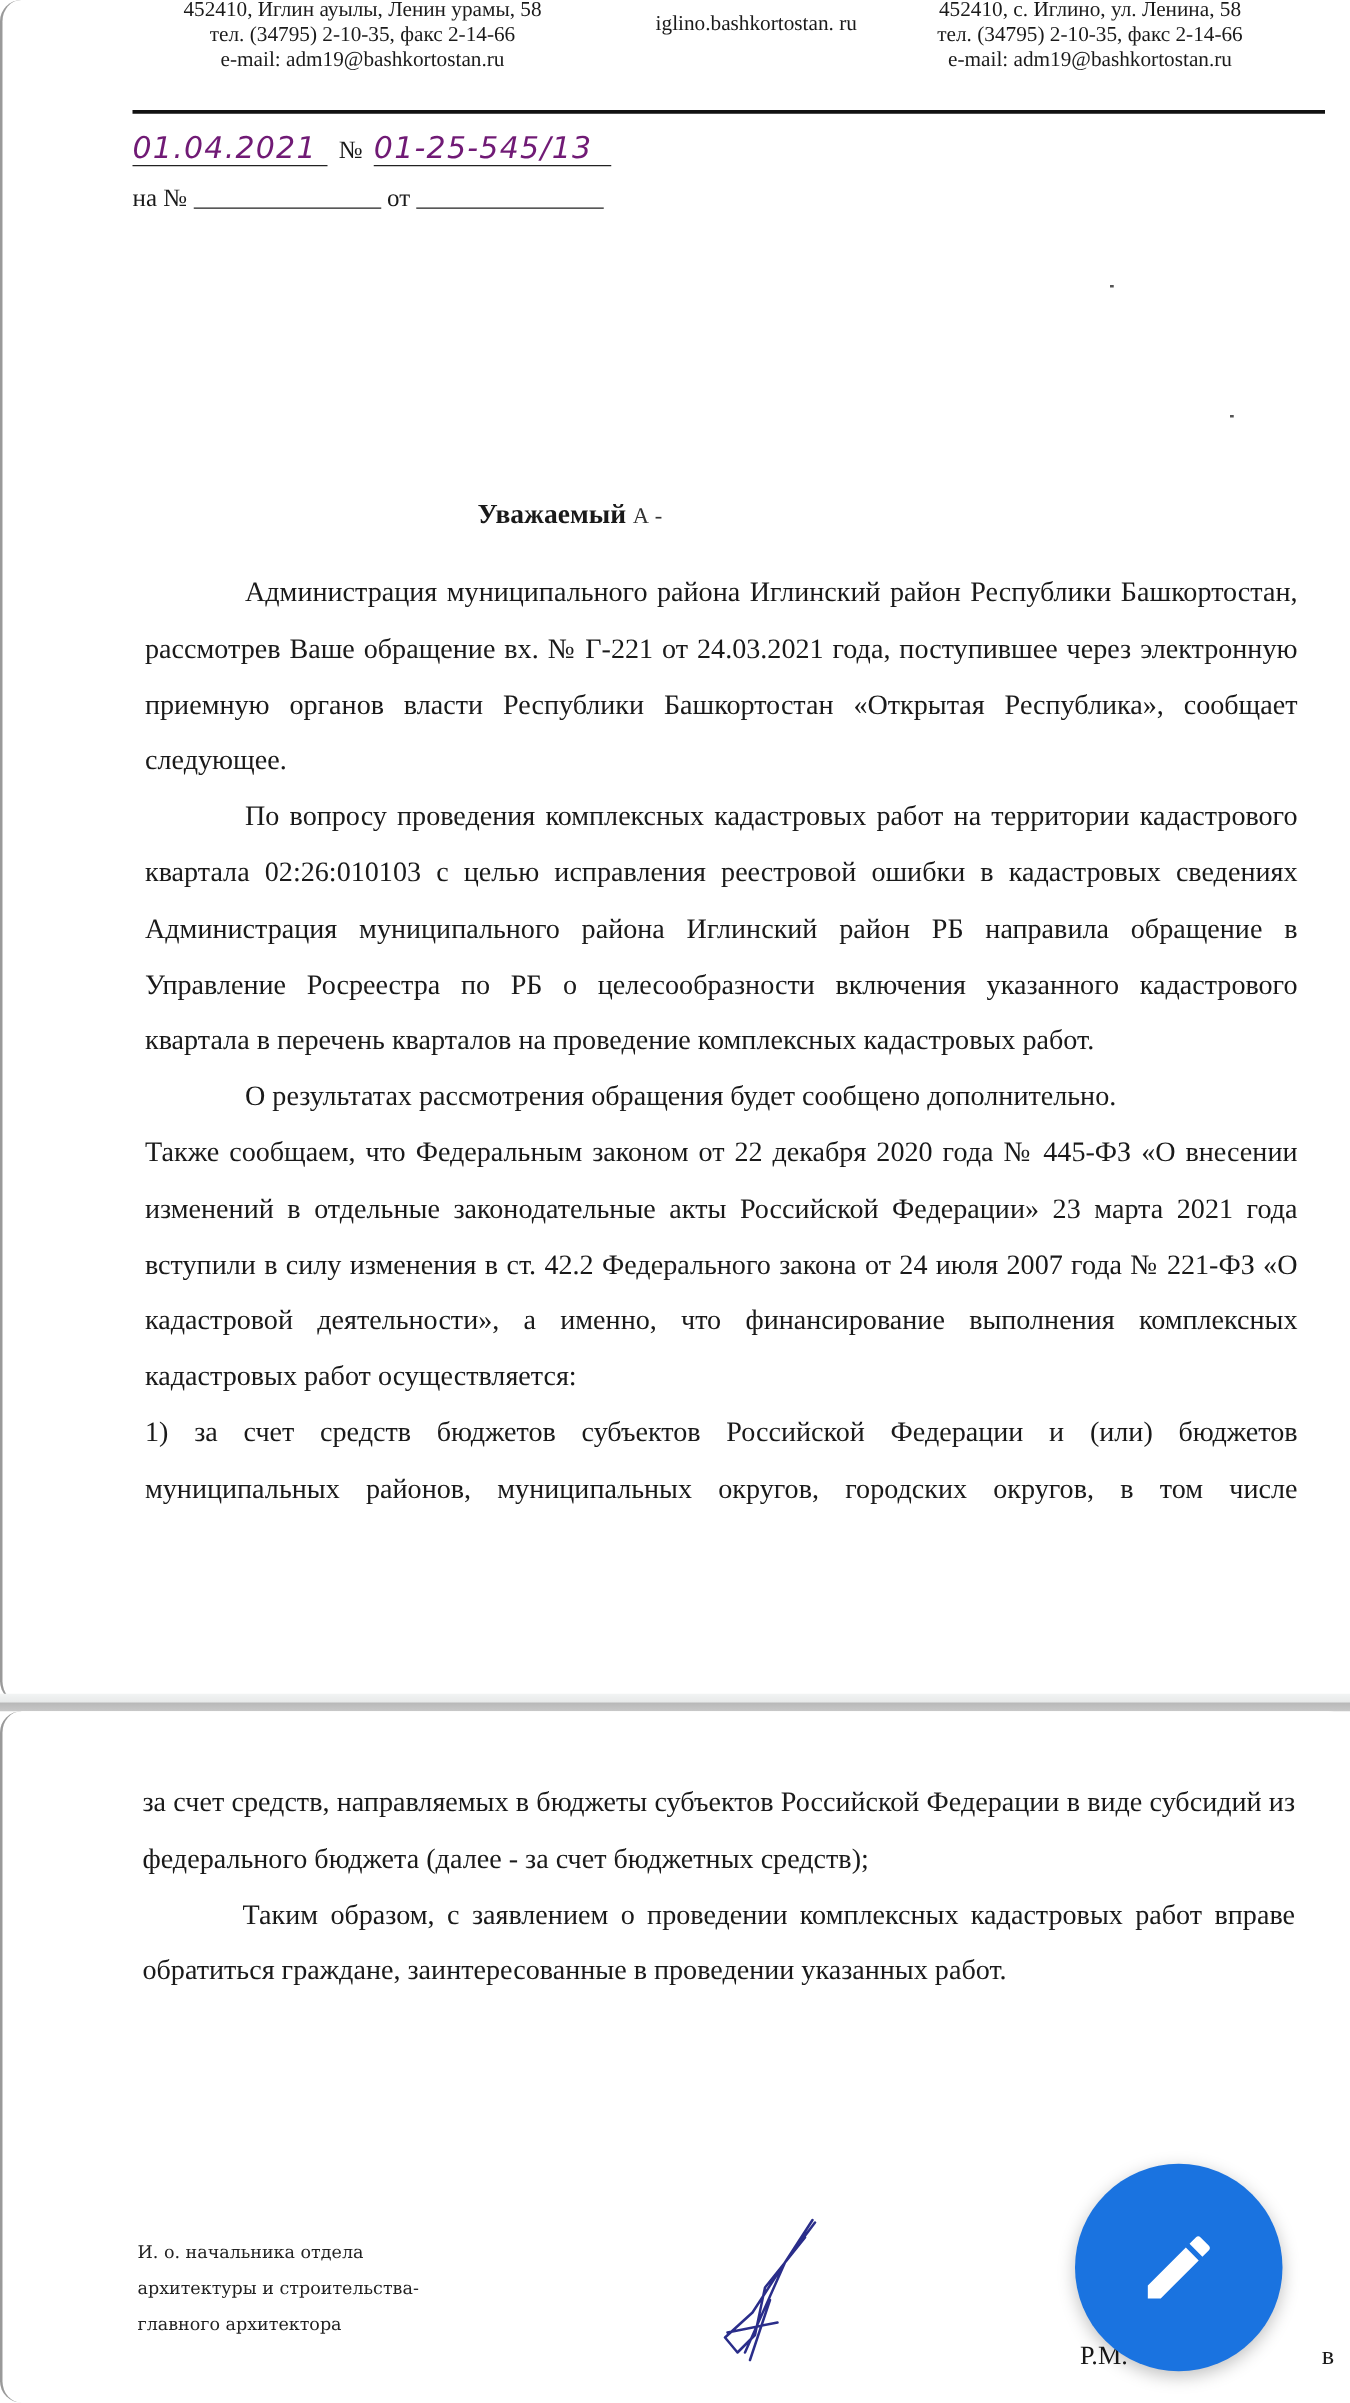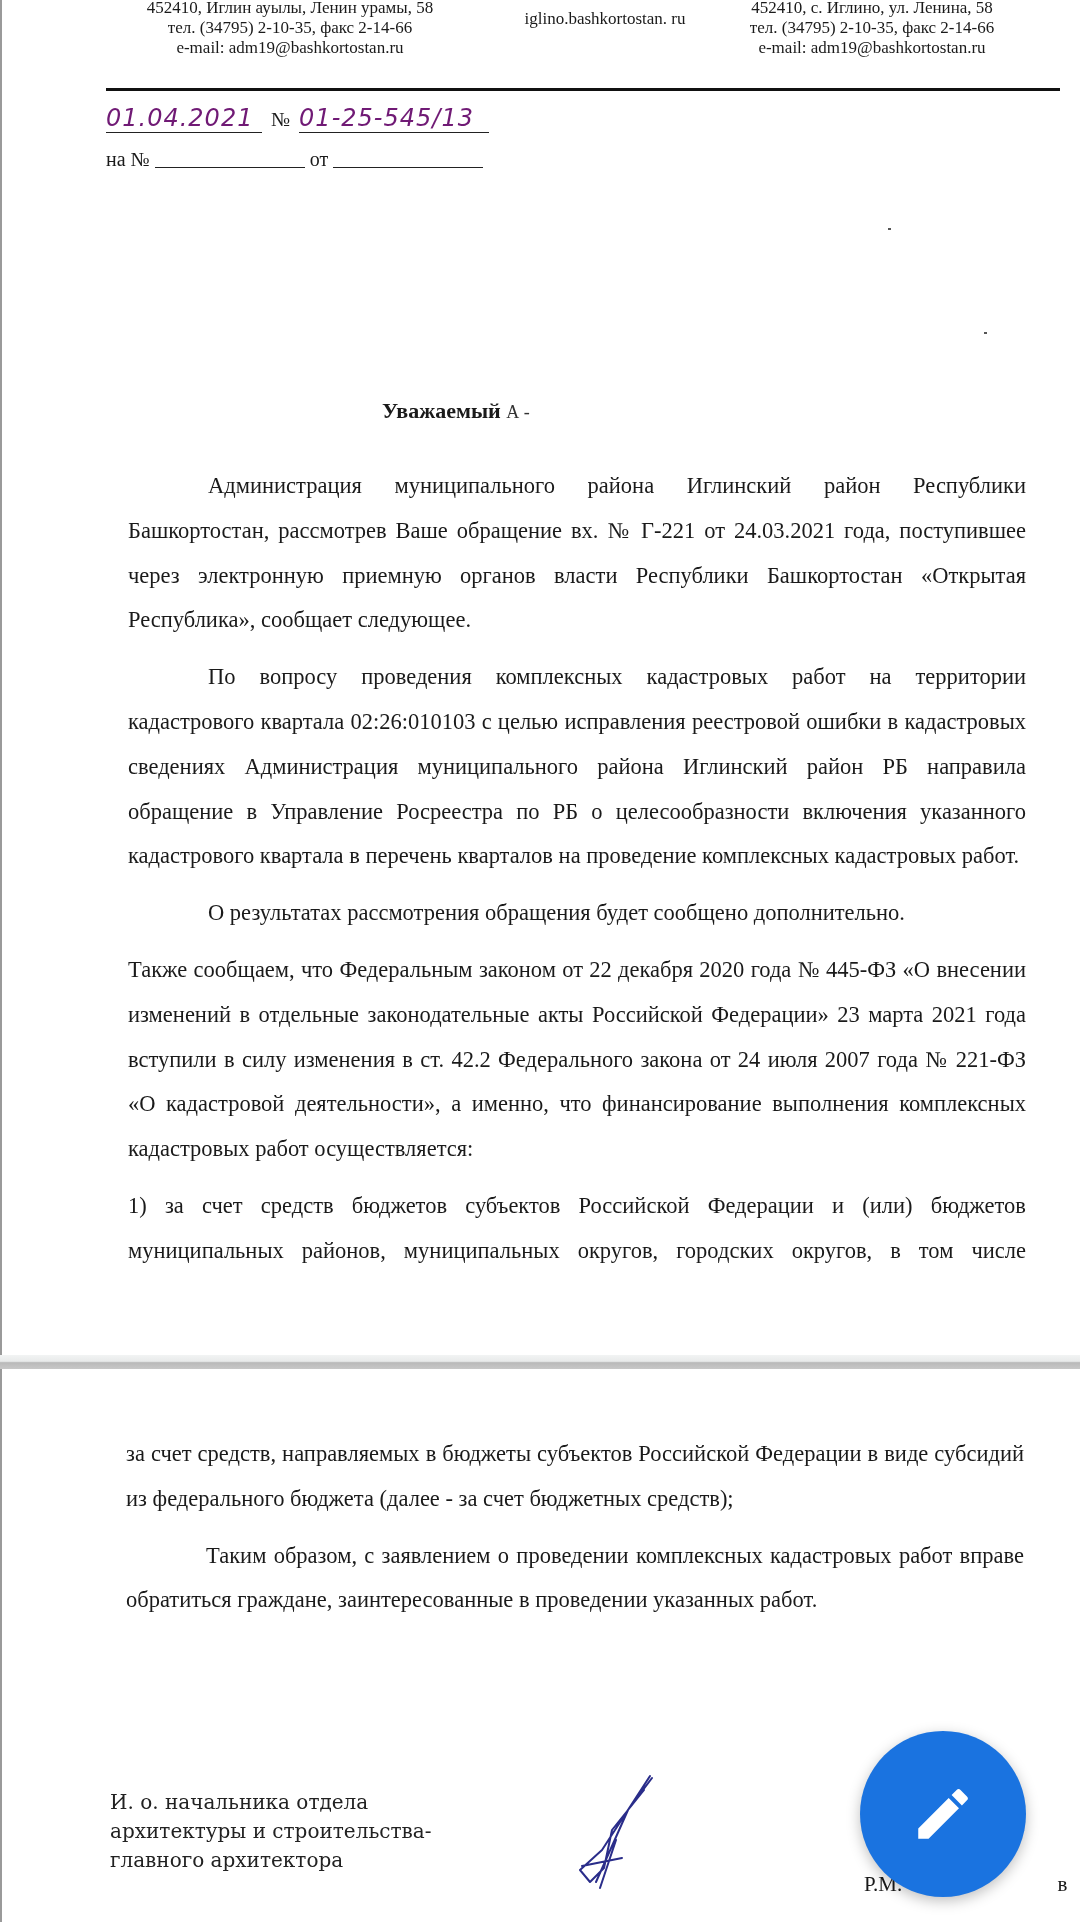--- a/index.html
+++ b/index.html
@@ -1,18 +1,18 @@
 <!DOCTYPE html>
 <html><head>
 <meta charset="utf-8">
 <style>
   html, body { margin: 0; padding: 0; background: #ffffff; }
   body { width: 1080px; height: 1922px; position: relative; overflow: hidden;
          font-family: "Liberation Serif", serif; color: #1a1a1a; }
-  .page { position: absolute; left: 0; width: 1080px; background: #ffffff; }
+  .page { position: absolute; left: 0; width: 1080px; background: #ffffff; border-radius: 17px; }
   .page1 { top: 0; height: 1362px; border-left: 2px solid #9a9a9a; box-sizing: border-box; }
   .page-gap { position: absolute; left: 0; top: 1355px; width: 1080px; height: 14px;
               background: linear-gradient(#f2f4f4 0%, #e8eaea 45%, #b9b9b9 55%, #c8c8c8 100%); }
   .page2 { top: 1369px; height: 553px; border-left: 2px solid #9a9a9a; box-sizing: border-box; }
 
   .hdr { position: absolute; text-align: center; font-size: 17px; line-height: 20px; }
   .hdr-left { left: 118px; top: -2px; width: 340px; }
   .hdr-mid { left: 508px; top: 9px; width: 190px; }
   .hdr-right { left: 720px; top: -2px; width: 300px; }
   .rule { position: absolute; left: 104px; top: 88px; width: 954px; height: 3px; background: #111; }
@@ -24,26 +24,26 @@
   .hw-num { width: 190px; }
   .ref-row .no { margin: 0 4px 0 4px; }
   .onno { position: absolute; left: 104px; top: 148px; font-size: 20px; }
   .blank { display: inline-block; border-bottom: 1px solid #222; vertical-align: -2px; }
 
   .salute { position: absolute; left: 380px; top: 398px; font-weight: bold; font-size: 22px; }
   .salute .mark { font-weight: normal; font-size: 18px; color: #333; }
 
   .body-text { position: absolute; left: 114px; width: 922px; font-size: 22.5px; line-height: 44.8px;
                text-align: justify; }
-  .body-text p { margin: 12px; }
+  .body-text p { margin: 0; }
   .indent { text-indent: 80px; }
   .last-just { text-align-last: justify; }
 
   .sig { position: absolute; left: 110px; top: 1788px; font-family: "DejaVu Serif", serif;
-         font-size: 20px; line-height: 29px; color: #222; }
+         font-size: 14px; line-height: 29px; color: #222; }
   .signer { position: absolute; left: 864px; top: 1872px; font-size: 21px; }
   .signature { position: absolute; left: 572px; top: 1770px; width: 90px; height: 120px; }
 
   .fab { position: absolute; left: 860px; top: 1731px; width: 166px; height: 166px; border-radius: 50%;
          background: #1a73e0; box-shadow: 0 4px 14px rgba(0,0,0,0.25);
          display: flex; align-items: center; justify-content: center; cursor: pointer; }
   .speck { position: absolute; width: 3px; height: 2px; background: #555; }
 </style>
 </head>
 <body>

